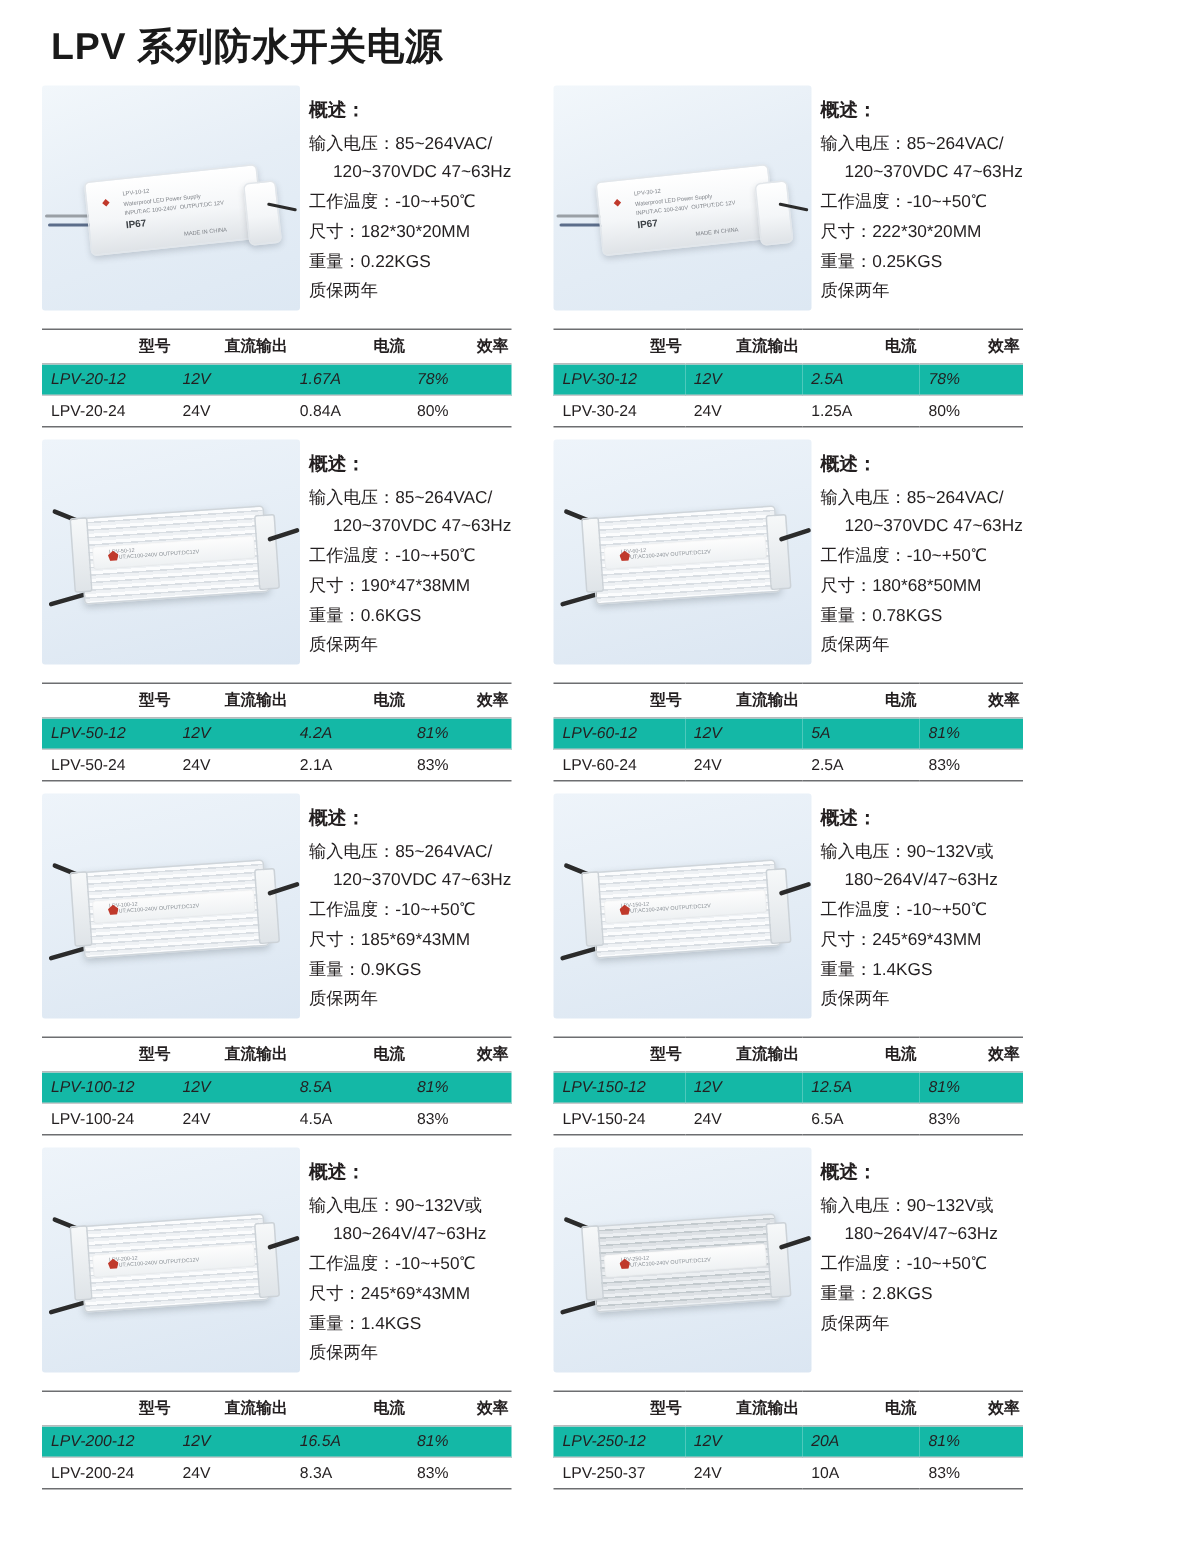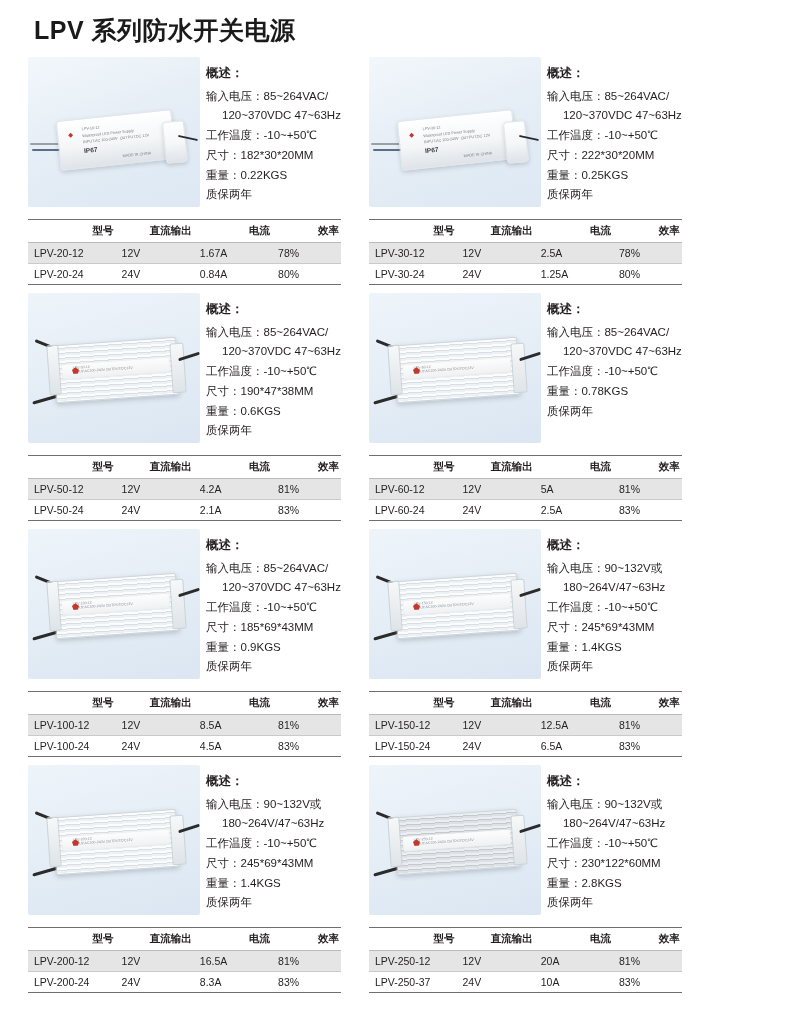--- a/index.html
+++ b/index.html
@@ -90,21 +90,22 @@
     color: #231f20;
     font-size: 10.5px;
   }
   table.spec-table td {
     padding: 4px 2px 4px 6px;
     border-bottom: 1px solid #c9cacc;
     color: #231f20;
     font-size: 10.5px;
   }
   table.spec-table tr.alt td {
-    background: #e5e5e5;
+    background: #14b8a6;
+    font-style: italic;
   }
   table.spec-table tr.last td {
     border-bottom: 1.2px solid #6d6e71;
   }
   .col-model { width: 28%; }
   .col-out { width: 25%; }
   .col-cur { width: 25%; }
   .col-eff { width: 22%; }
   
   .brick {
@@ -361,20 +362,21 @@
     </div>
     <div class="endcap" style="left:20px;top:52px;width:10px;height:48px;transform:rotate(-4deg);"></div>
     <div class="endcap" style="left:143px;top:50px;width:12px;height:48px;transform:rotate(-4deg);"></div>
     <div class="wire" style="left:150px;top:62px;width:22px;height:3px;transform:rotate(-18deg);"></div>
   </div>
       <div class="specs">
         <div class="head">概述：</div>
         <div class="line">输入电压：85~264VAC/</div>
             <div class="line indent">120~370VDC 47~63Hz</div>
             <div class="line">工作温度：-10~+50℃</div>
+            <div class="line">尺寸：180*68*50MM</div>
             <div class="line">重量：0.78KGS</div>
             <div class="line">质保两年</div>
       </div>
     </div>
     <table class="spec-table">
       <thead>
             <tr>
               <th class="col-model">型号</th>
               <th class="col-out">直流输出</th>
               <th class="col-cur">电流</th>
@@ -560,21 +562,20 @@
     </div>
     <div class="endcap" style="left:20px;top:52px;width:10px;height:48px;transform:rotate(-4deg);"></div>
     <div class="endcap" style="left:143px;top:50px;width:12px;height:48px;transform:rotate(-4deg);"></div>
     <div class="wire" style="left:150px;top:62px;width:22px;height:3px;transform:rotate(-18deg);"></div>
   </div>
       <div class="specs">
         <div class="head">概述：</div>
         <div class="line">输入电压：90~132V或</div>
             <div class="line indent">180~264V/47~63Hz</div>
             <div class="line">工作温度：-10~+50℃</div>
-            <div class="line">尺寸：230*122*60MM</div>
             <div class="line">重量：2.8KGS</div>
             <div class="line">质保两年</div>
       </div>
     </div>
     <table class="spec-table">
       <thead>
             <tr>
               <th class="col-model">型号</th>
               <th class="col-out">直流输出</th>
               <th class="col-cur">电流</th>

